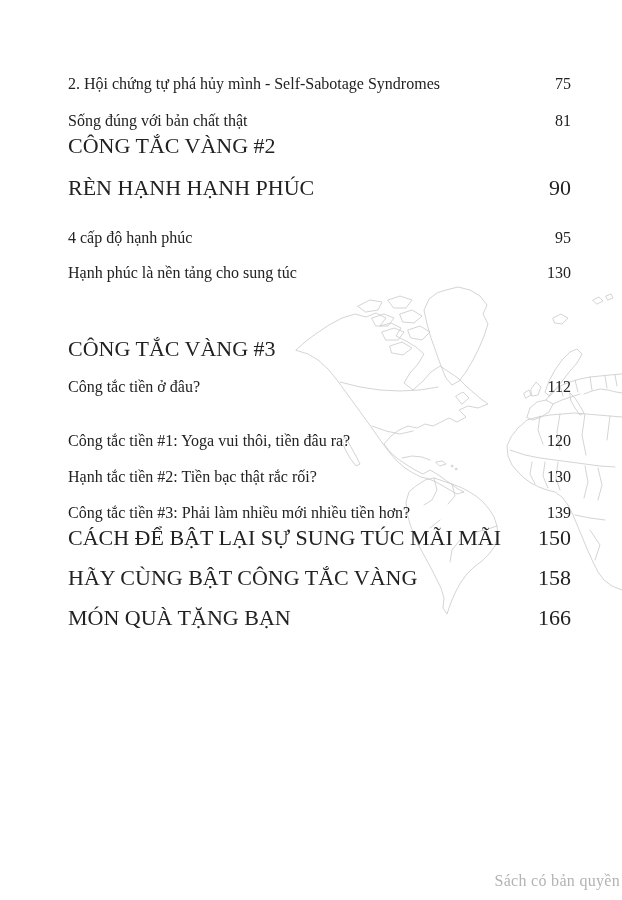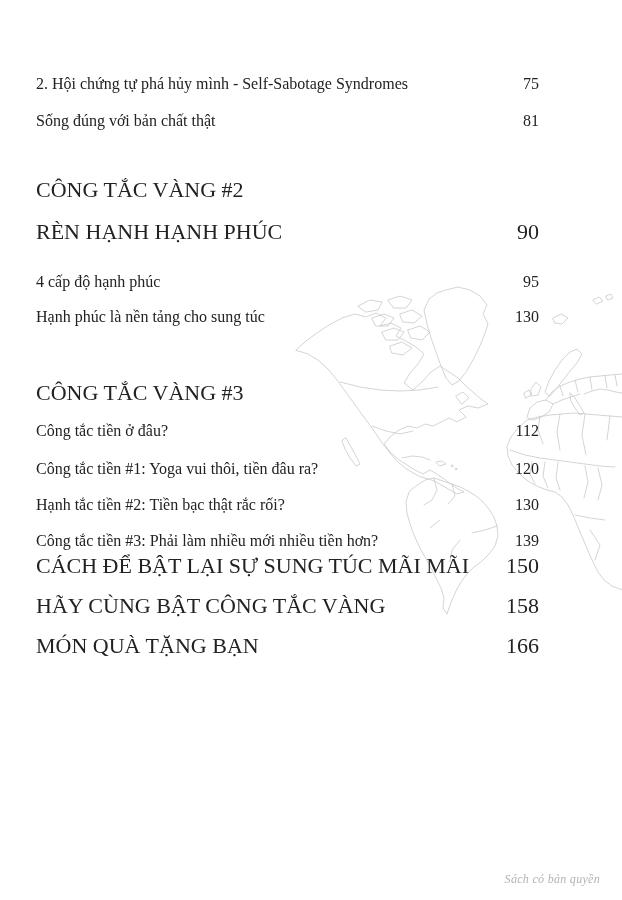--- a/index.html
+++ b/index.html
@@ -3,32 +3,32 @@
 <meta charset="utf-8">
 <style>
   html,body { margin:0; padding:0; background:#ffffff; }
   .page {
     position:relative; width:622px; height:900px; background:#ffffff;
     overflow:hidden; font-family:"Liberation Serif","DejaVu Serif",serif;
     color:#222222;
   }
   .map { position:absolute; left:0; top:0; width:622px; height:900px; z-index:0; }
   .map path, .map circle { fill:none; stroke:#c9c9c9; stroke-width:0.8; stroke-linejoin:round; stroke-linecap:round; }
-  .toc { position:absolute; left:36px; top:73px; width:503px; z-index:1;text-align:right; }
+  .toc { position:absolute; left:68px; top:73px; width:503px; z-index:1;text-align:right; }
   .row { display:flex; justify-content:space-between; align-items:baseline; }
   .row .label { white-space:nowrap; }
   .row .pagenum { margin-left:12px; }
   .item { font-size:16px; line-height:22px; }
   .heading { font-size:22px; line-height:28px; }
-  .mt13{margin-top:13px}.mt14{margin-top:14px}.mt15{margin-top:15px}.mt16{margin-top:16px}
-  .mt17{margin-top:25px}.mt12{margin-top:12px}.mt44{margin-top:44px}.mt46{}
+  .mt13{margin-top:13px}.mt14{margin-top:14px}.mt15{margin-top:15px}.mt16{margin-top:32px}
+  .mt17{margin-top:25px}.mt12{margin-top:12px}.mt44{}.mt46{}
   .mt51{margin-top:51px}
   .footer {
-    position:absolute; right:22px; top:872px; z-index:1;
-    font-size:12px; color:#b3b3b3; letter-spacing:0.3px;font-style:italic;
+    position:absolute; right:2px; top:872px; z-index:1;
+    font-size:16px; color:#b3b3b3; letter-spacing:0.3px;
   }
 </style>
 </head>
 <body>
 
 <div class="page">
 
   <svg class="map" viewBox="0 0 622 900" xmlns="http://www.w3.org/2000/svg" aria-hidden="true">
 
     <path d="M296,350 L306,341 317,333 329,325 342,318 355,314 366,317 376,313 386,318 380,326 391,323 401,328 396,336 406,341 416,347 424,354 418,364 410,373 404,383 413,390 423,381 431,372 440,366 449,372 458,378 466,386 474,393 481,399 488,404 478,408 468,406 459,410 466,417 457,422 449,418 441,422 433,426 425,424 417,428 408,426 399,430 391,436 384,444 390,452 398,459 407,465 415,470 423,474 430,470 437,474 444,479 451,484 458,489 464,492 457,494 450,490 443,486 436,482 429,479 421,477 413,473 405,468 397,461 390,453 383,444 376,434 369,424 361,413 353,402 345,391 337,380 328,369 318,360 308,354 Z"></path>

